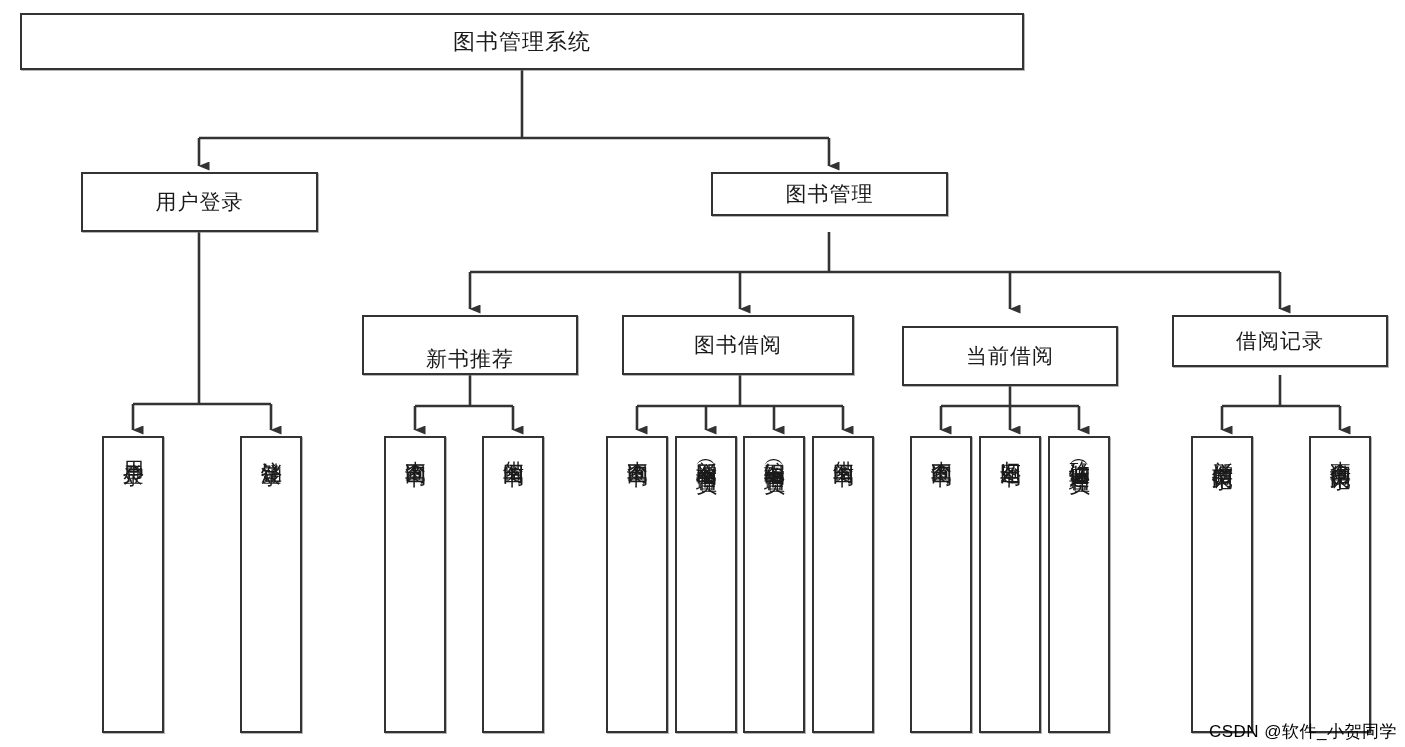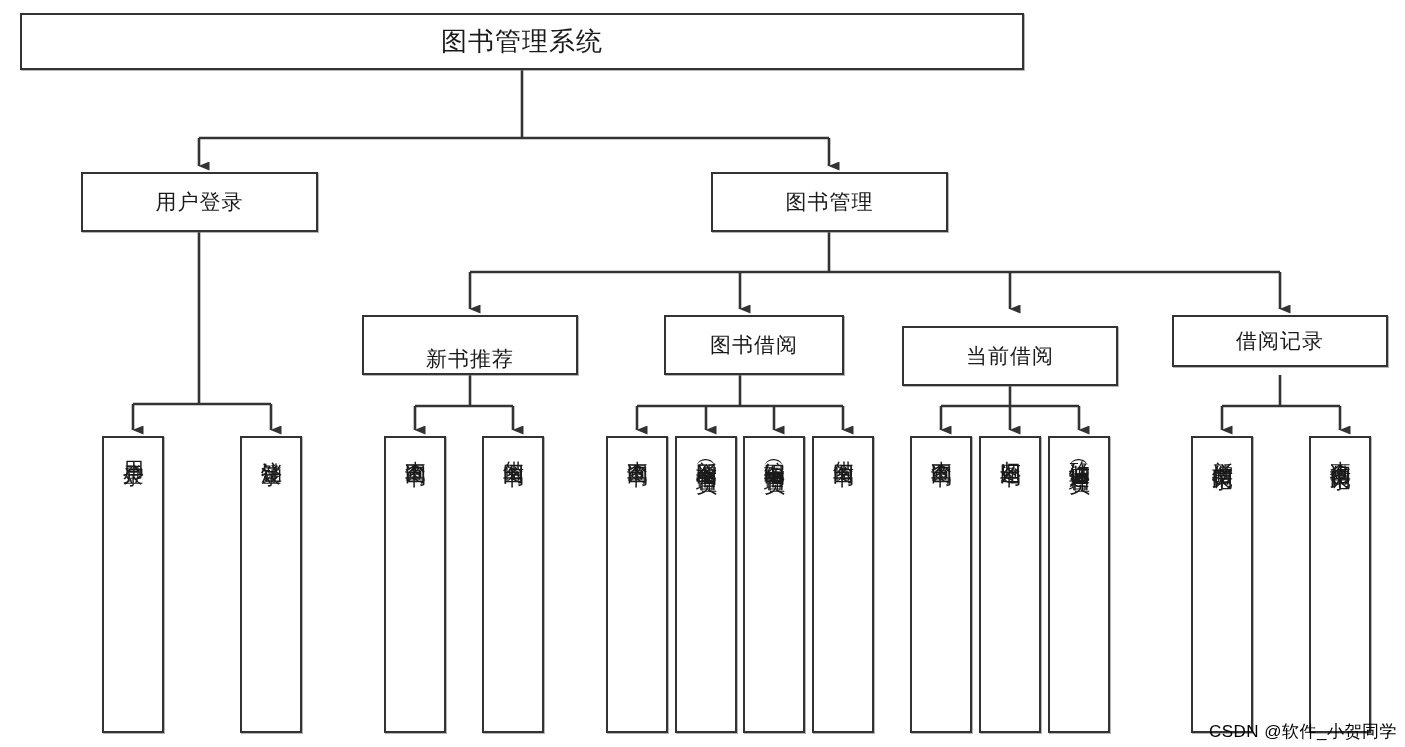--- a/index.html
+++ b/index.html
@@ -33,21 +33,21 @@
     display: flex;
     align-items: center;
     justify-content: center;
     color: #1a1a1a;
   }
   .node.horiz {
     font-size: 21px;
     letter-spacing: 1px;
   }
   .node.root {
-    font-size: 26px;
+    font-size: 22px;
   }
   .node.vert {
     align-items: flex-start;
     justify-content: center;
     padding-top: 6px;
   }
   .node.vert .vtext {
     writing-mode: vertical-rl;
     text-orientation: upright;
     font-size: 21px;
@@ -122,28 +122,28 @@
     </g>
   </svg>
 
   <div class="node horiz root" style="left:20px; top:13px; width:1004px; height:57px;">
     <span>图书管理系统</span>
   </div>
 
   <div class="node horiz" style="left:81px; top:172px; width:237px; height:60px;">
     <span>用户登录</span>
   </div>
-  <div class="node horiz" style="left:711px; top:172px; width:237px; height:60px;">
+  <div class="node horiz" style="left:711px; top:172px; width:237px; height:44px;">
     <span>图书管理</span>
   </div>
 
   <div class="node horiz" style="left:362px; top:315px; width:216px; height:60px;align-items:flex-end;">
     <span>新书推荐</span>
   </div>
-  <div class="node horiz" style="left:664px; top:315px; width:180px; height:60px;">
+  <div class="node horiz" style="left:622px; top:315px; width:232px; height:60px;">
     <span>图书借阅</span>
   </div>
   <div class="node horiz" style="left:902px; top:326px; width:216px; height:60px;">
     <span>当前借阅</span>
   </div>
   <div class="node horiz" style="left:1172px; top:315px; width:216px; height:52px;">
     <span>借阅记录</span>
   </div>
 
   <div class="node vert" style="left:102px; top:436px; width:62px; height:297px;">

